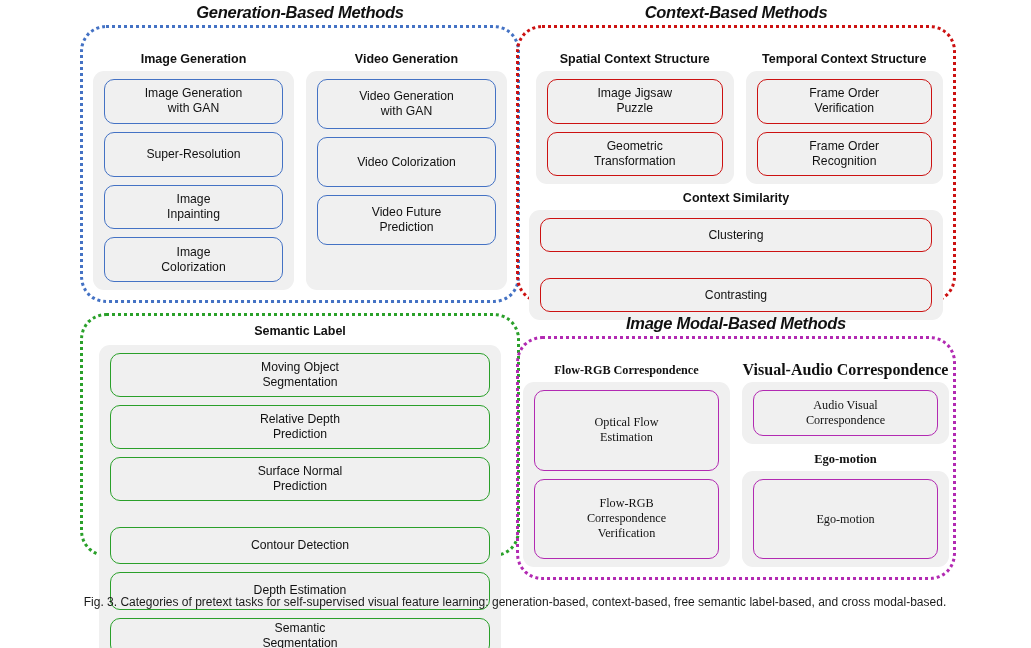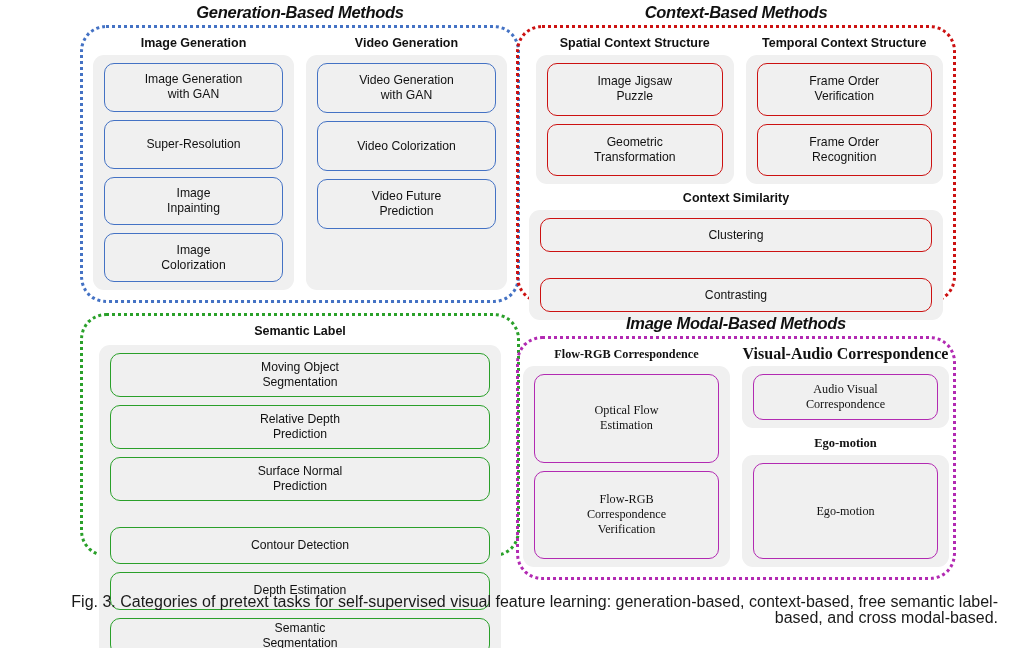--- a/index.html
+++ b/index.html
@@ -53,21 +53,21 @@
   .dotted-box.blue   { border-color: #4472c4; }
   .dotted-box.red    { border-color: #cc1111; }
   .dotted-box.green  { border-color: #2aa02a; }
   .dotted-box.purple { border-color: #b22ab2; font-family: Liberation Serif, serif; }
 
   .cols {
     display: flex;
     gap: 12px;
     height: 100%;
   }
-  .col { flex: 1; display: flex; flex-direction: column; min-width: 0; }
+  .col { flex: 1; display: flex; flex-direction: column; min-width: 0; margin-top: 16px; }
 
   .group-title {
     text-align: center;
     font-size: 12.5px;
     font-weight: bold;
     color: #111111;
     line-height: 16px;
     margin: 1px 0 4px 0;
     white-space: nowrap;
   }
@@ -115,24 +115,24 @@
   .node.purple { border-color: #b22ab2; }
 
   .node.grow { flex: 1; }
 
   
   .caption {
     position: absolute;
     left: 32px;
     top: 594px;
     width: 966px;
-    font-size: 16px;
+    font-size: 12px;
     line-height: 16px;
     color: #1a1a1a;
-    text-align: right;
+    text-align: center;
   }
 </style>
 </head>
 <body>
 
 <div class="figure">
 
   <div class="quadrant" id="q-generation">
     <div class="quad-title">Generation-Based Methods</div>
     <div class="dotted-box blue">

